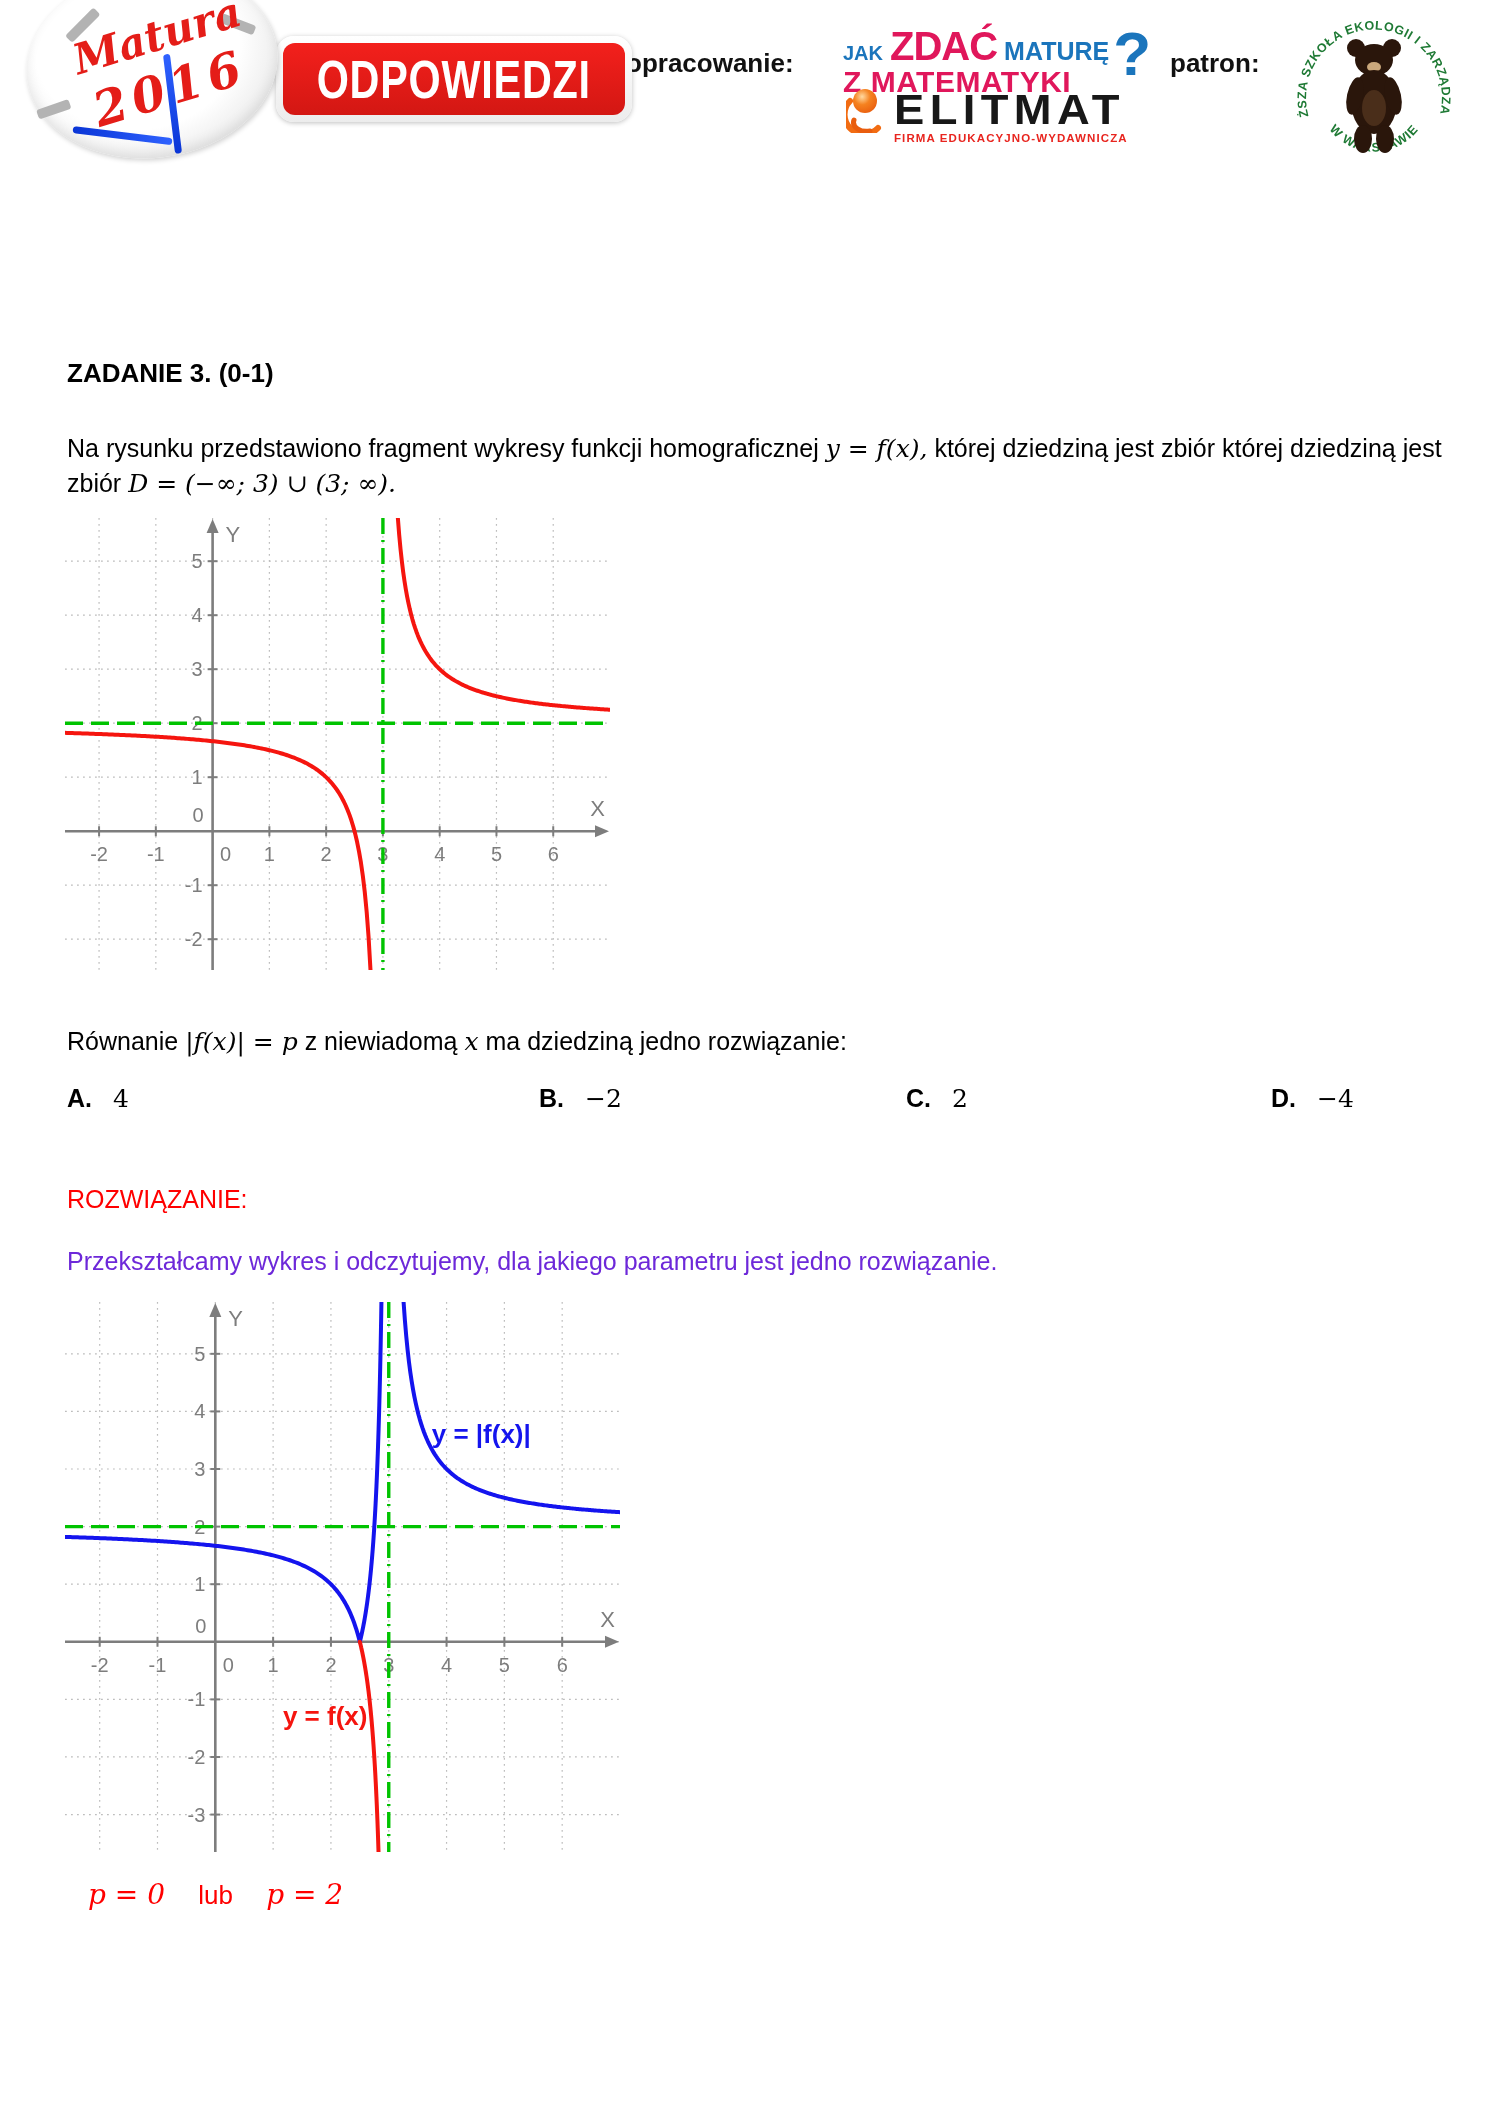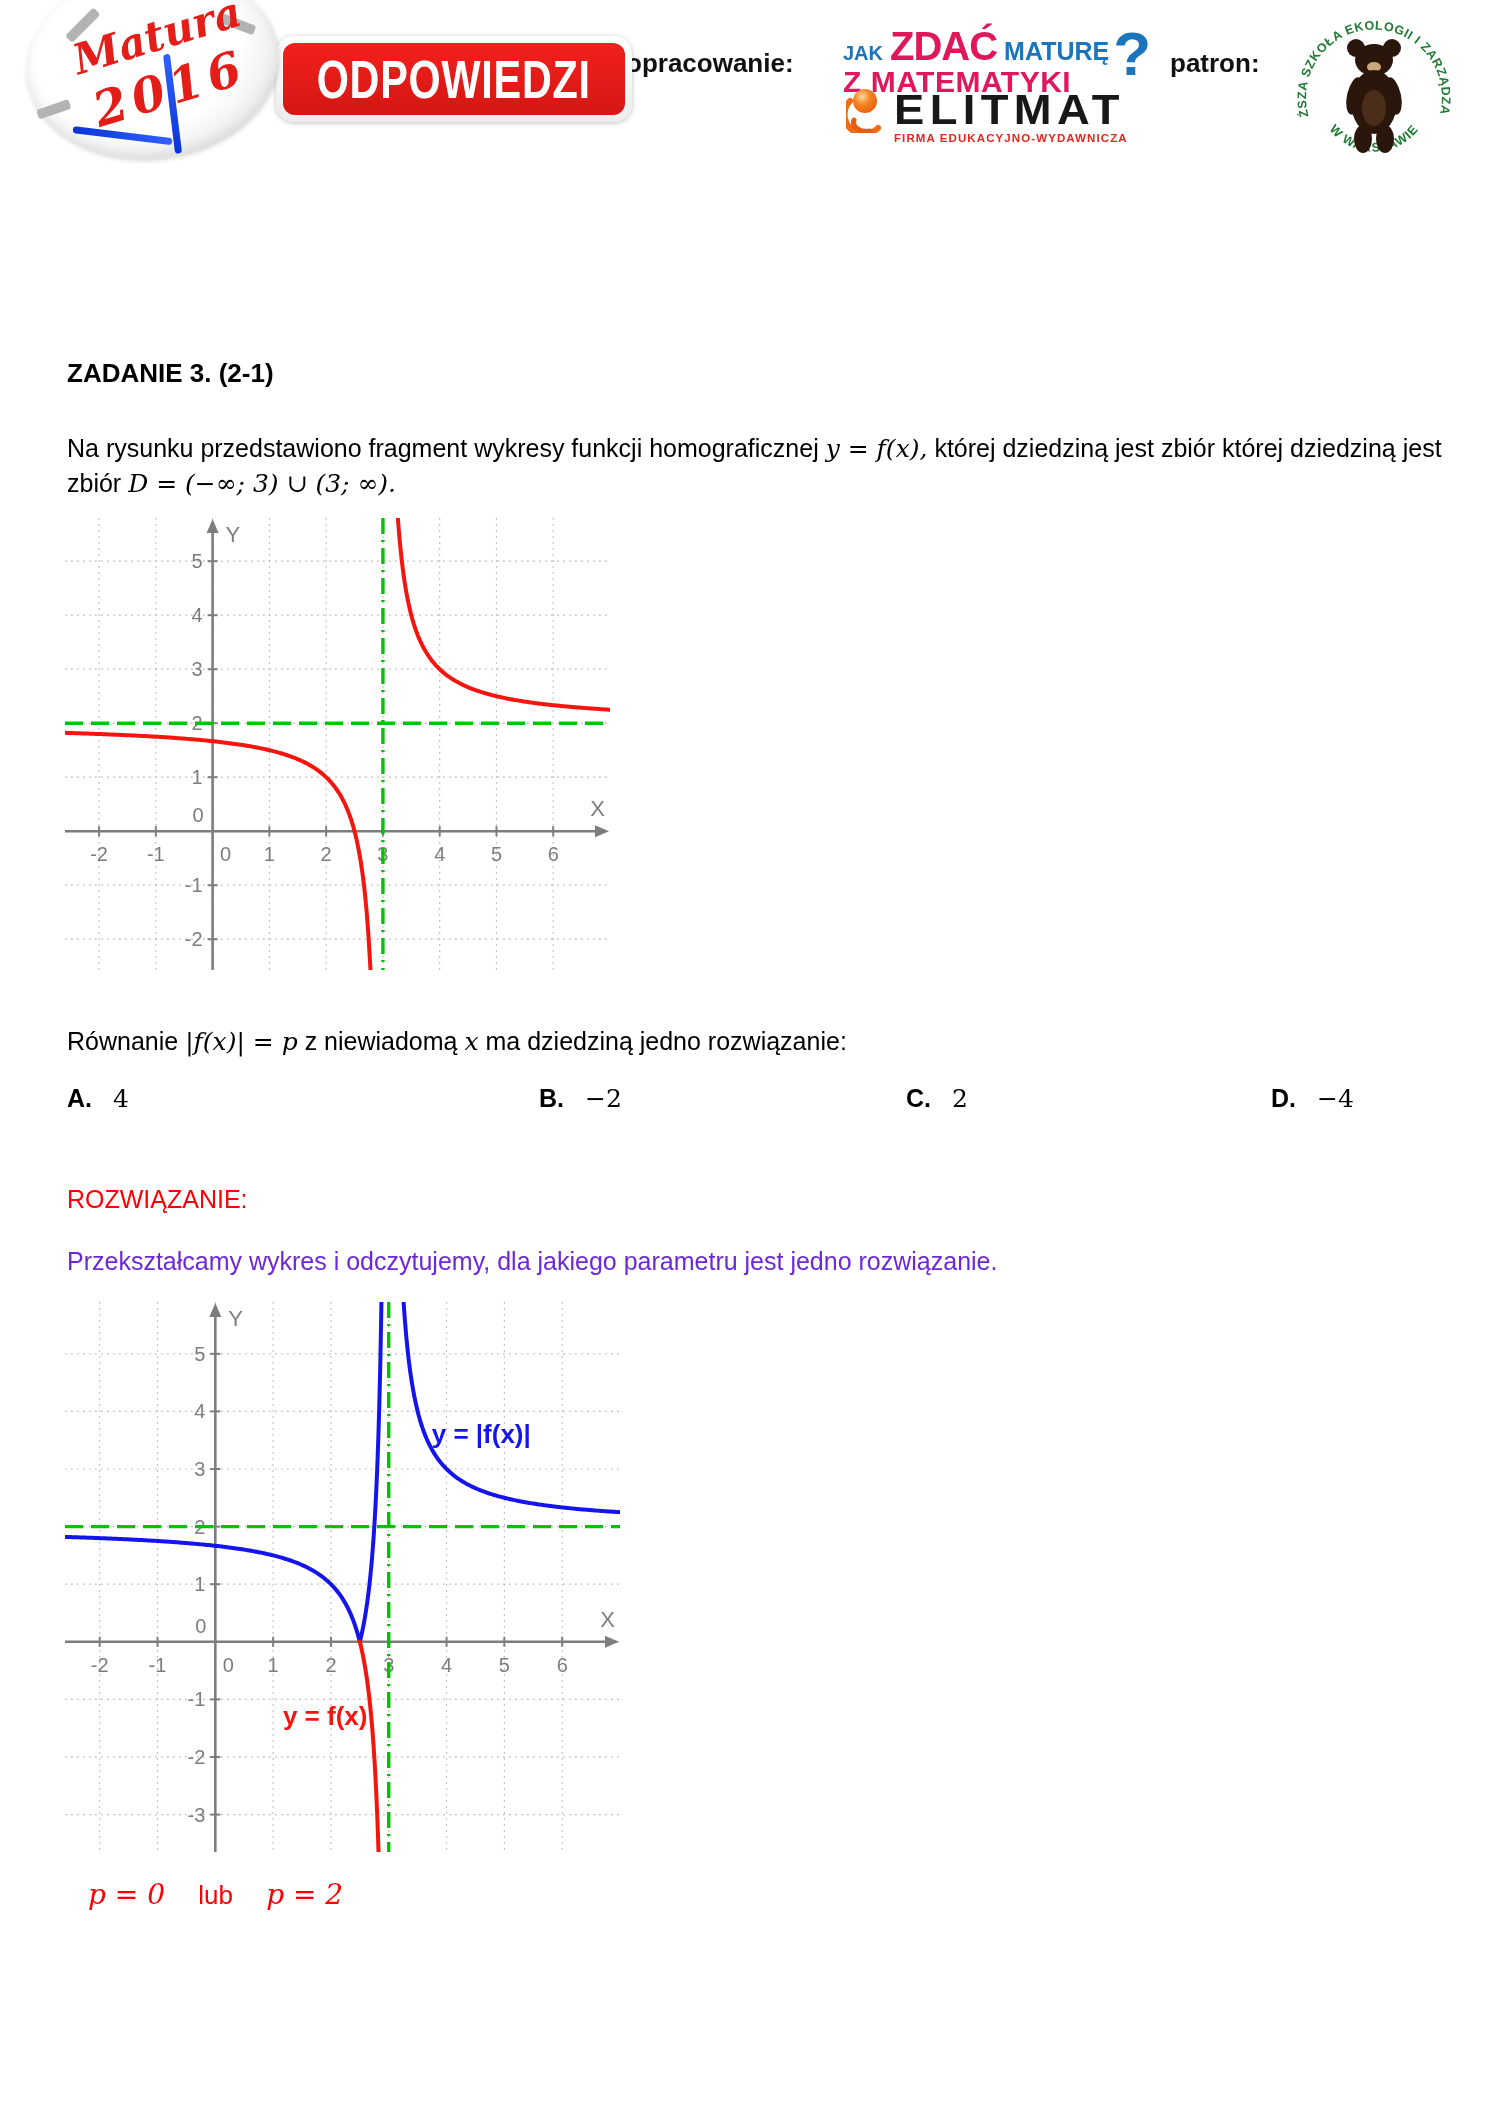--- a/index.html
+++ b/index.html
@@ -150,21 +150,21 @@
       <ellipse cx="92" cy="71" rx="7" ry="5" fill="#caa87c"></ellipse>
       <ellipse cx="92" cy="106" rx="23" ry="32"></ellipse>
       <ellipse cx="73" cy="100" rx="8" ry="19" transform="rotate(12 73 100)"></ellipse>
       <ellipse cx="111" cy="100" rx="8" ry="19" transform="rotate(-12 111 100)"></ellipse>
       <ellipse cx="92" cy="112" rx="12" ry="18" fill="#4a2e1a"></ellipse>
       <ellipse cx="81" cy="143" rx="9" ry="14"></ellipse>
         <ellipse cx="103" cy="143" rx="9" ry="14"></ellipse>
     </g>
   </svg>
 
-  <div class="doc-title">ZADANIE 3. (2-1)</div>
+  <div class="doc-title">ZADANIE 3. (0-1)</div>
 
   <p class="statement"><span>Na rysunku przedstawiono fragment wykresy funkcji homograficznej </span><span class="math">y = f(x),</span><span> której dziedziną jest zbiór  której dziedziną jest zbiór </span><span class="math">D = (−∞; 3) ∪ (3; ∞).</span></p>
 
   <svg class="chart chart1" width="545" height="452">
       <line x1="34.06250000000001" y1="0" x2="34.06250000000001" y2="452" stroke="#bdbdbd" stroke-width="1.2" stroke-dasharray="1.8 4.2"></line>
       <line x1="90.83333333333334" y1="0" x2="90.83333333333334" y2="452" stroke="#bdbdbd" stroke-width="1.2" stroke-dasharray="1.8 4.2"></line>
       <line x1="147.60416666666669" y1="0" x2="147.60416666666669" y2="452" stroke="#bdbdbd" stroke-width="1.2" stroke-dasharray="1.8 4.2"></line>
       <line x1="204.375" y1="0" x2="204.375" y2="452" stroke="#bdbdbd" stroke-width="1.2" stroke-dasharray="1.8 4.2"></line>
       <line x1="261.1458333333333" y1="0" x2="261.1458333333333" y2="452" stroke="#bdbdbd" stroke-width="1.2" stroke-dasharray="1.8 4.2"></line>
       <line x1="317.9166666666667" y1="0" x2="317.9166666666667" y2="452" stroke="#bdbdbd" stroke-width="1.2" stroke-dasharray="1.8 4.2"></line>

